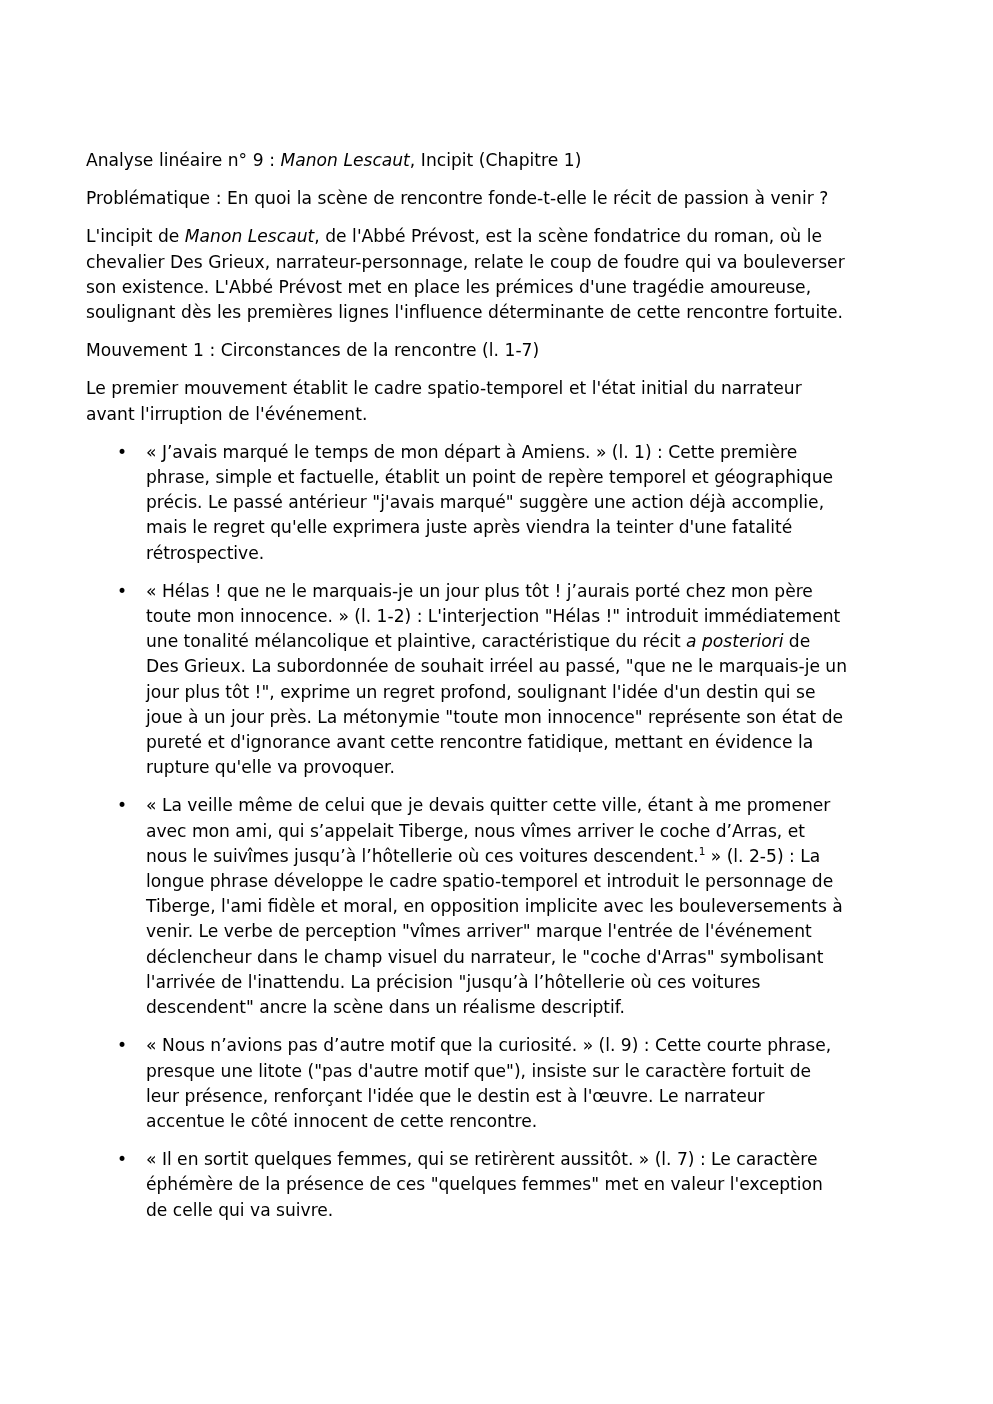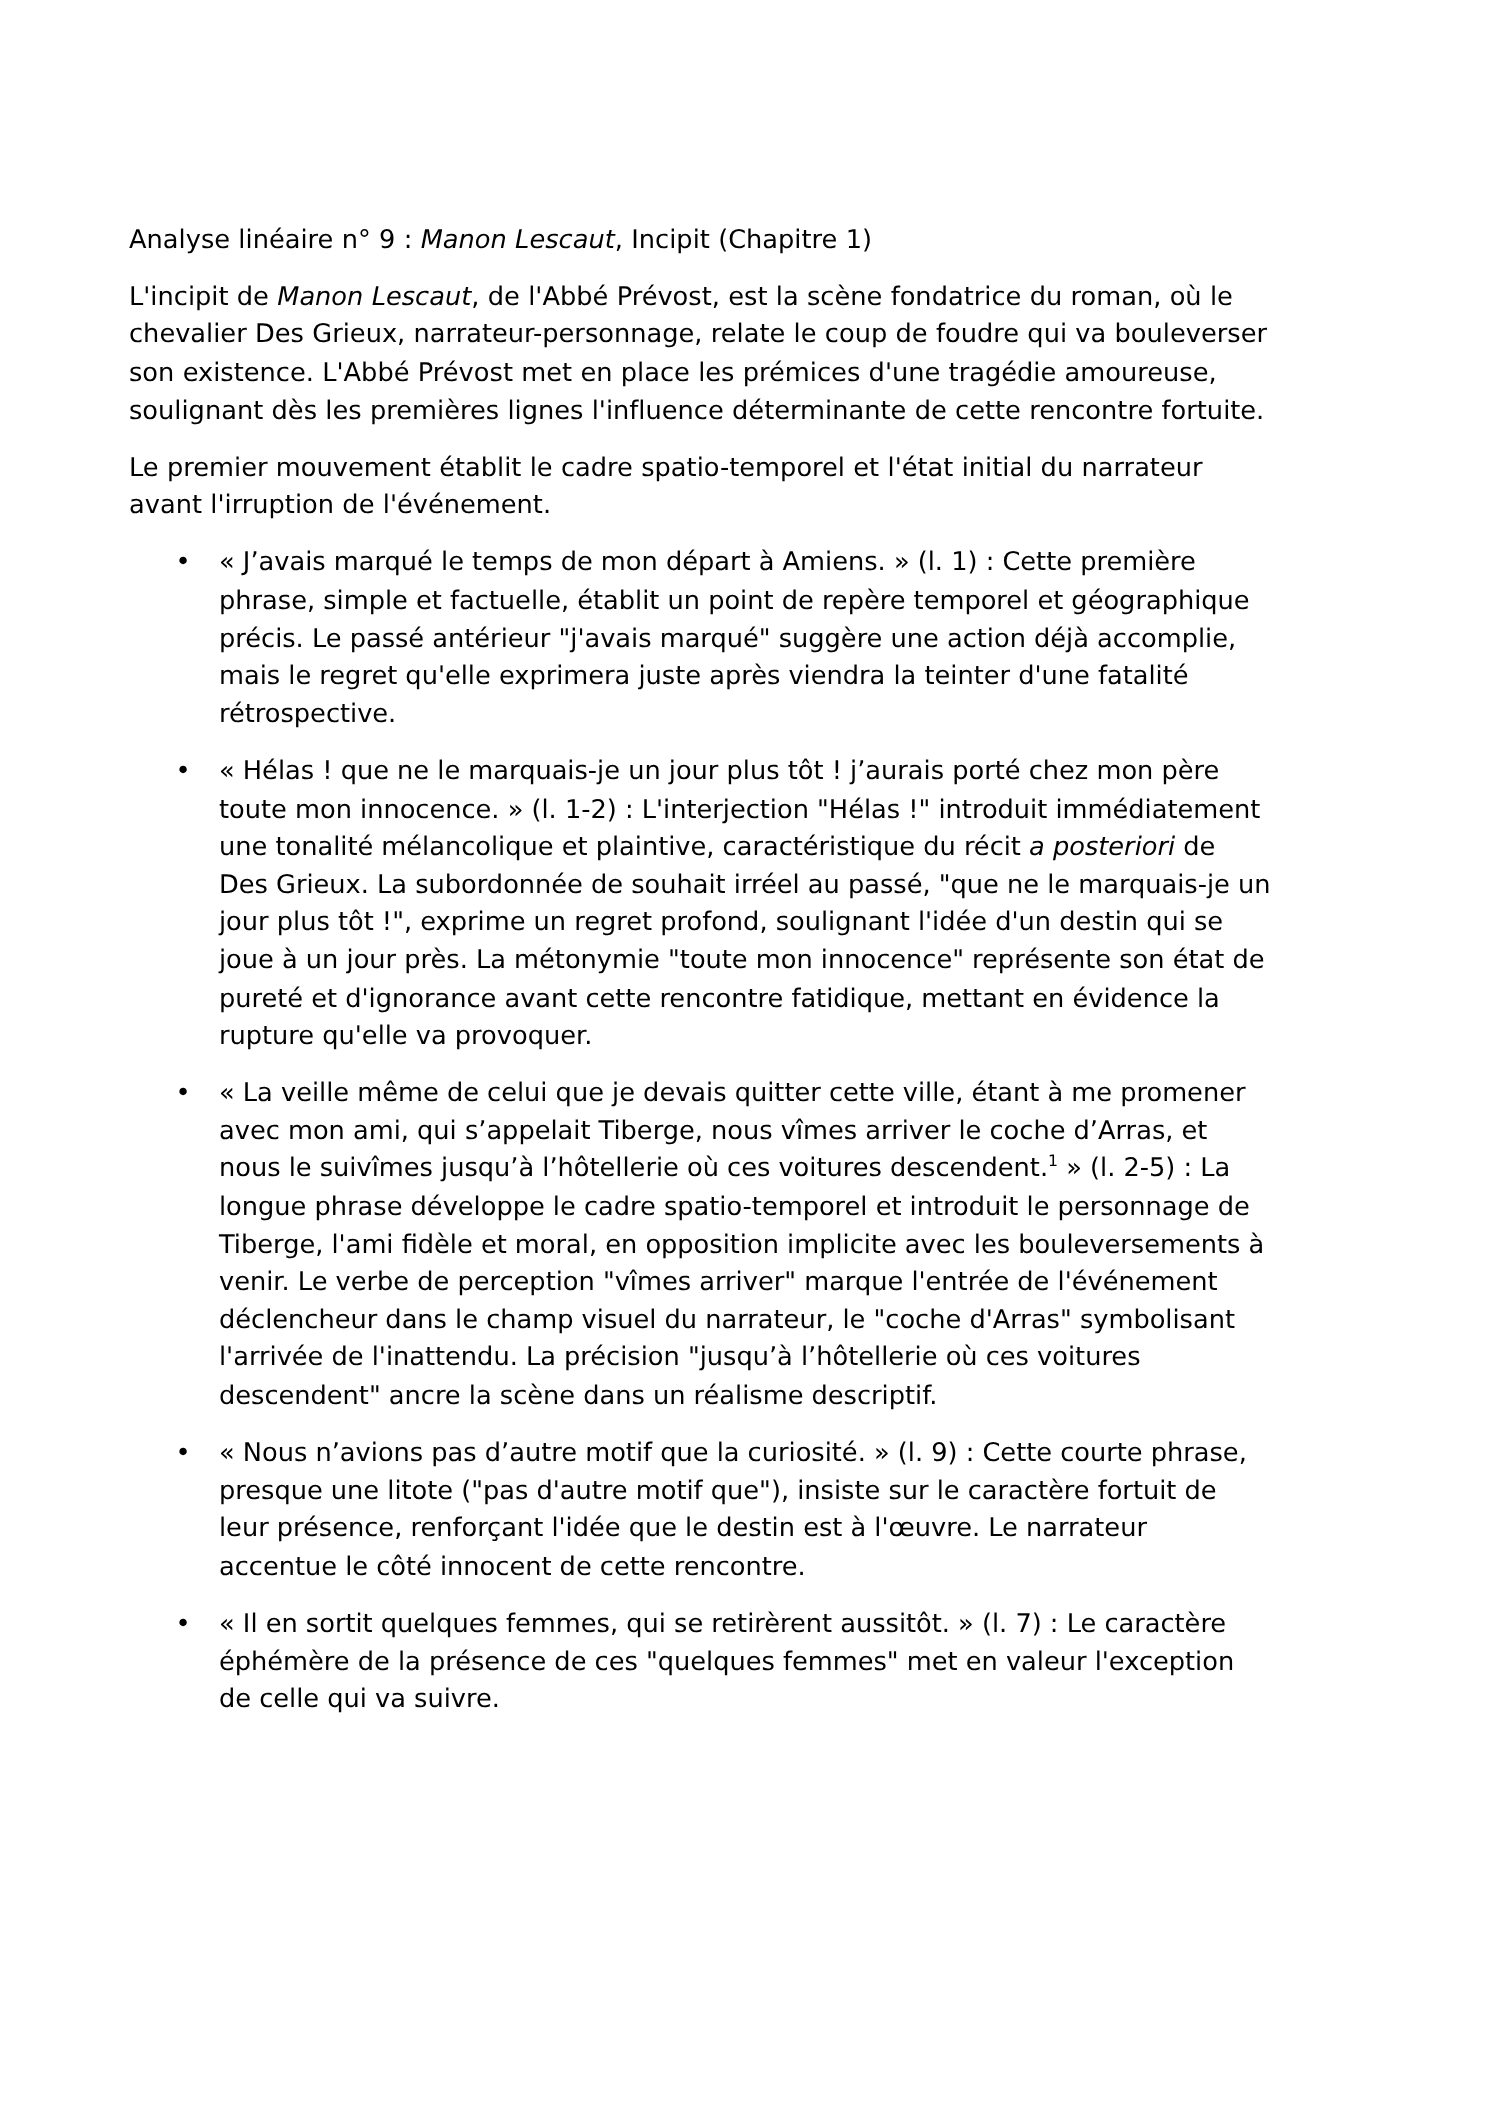--- a/index.html
+++ b/index.html
@@ -68,23 +68,25 @@
   }
 </style>
 </head>
 <body>
 
 <div class="page">
   <div class="doc">
 
     <p class="para"><span>Analyse linéaire n° 9 : </span><span class="it">Manon Lescaut</span><span>, Incipit (Chapitre 1)</span></p>
 
+    <p class="para">Problématique : En quoi la scène de rencontre fonde-t-elle le récit de passion à venir ?</p>
 
     <p class="para"><span>L'incipit de </span><span class="it">Manon Lescaut</span><span>, de l'Abbé Prévost, est la scène fondatrice du roman, où le chevalier Des Grieux, narrateur-personnage, relate le coup de foudre qui va bouleverser son existence. L'Abbé Prévost met en place les prémices d'une tragédie amoureuse, soulignant dès les premières lignes l'influence déterminante de cette rencontre fortuite.</span></p>
 
+    <p class="para">Mouvement 1 : Circonstances de la rencontre (l. 1-7)</p>
 
     <p class="para">Le premier mouvement établit le cadre spatio-temporel et l'état initial du narrateur avant l'irruption de l'événement.</p>
 
     <ul class="bullets">
 
       <li>
         <span class="bullet-dot">•</span>
         <span>« J’avais marqué le temps de mon départ à Amiens. » (l. 1) : Cette première phrase, simple et factuelle, établit un point de repère temporel et géographique précis. Le passé antérieur "j'avais marqué" suggère une action déjà accomplie, mais le regret qu'elle exprimera juste après viendra la teinter d'une fatalité rétrospective.</span>
       </li>
 

